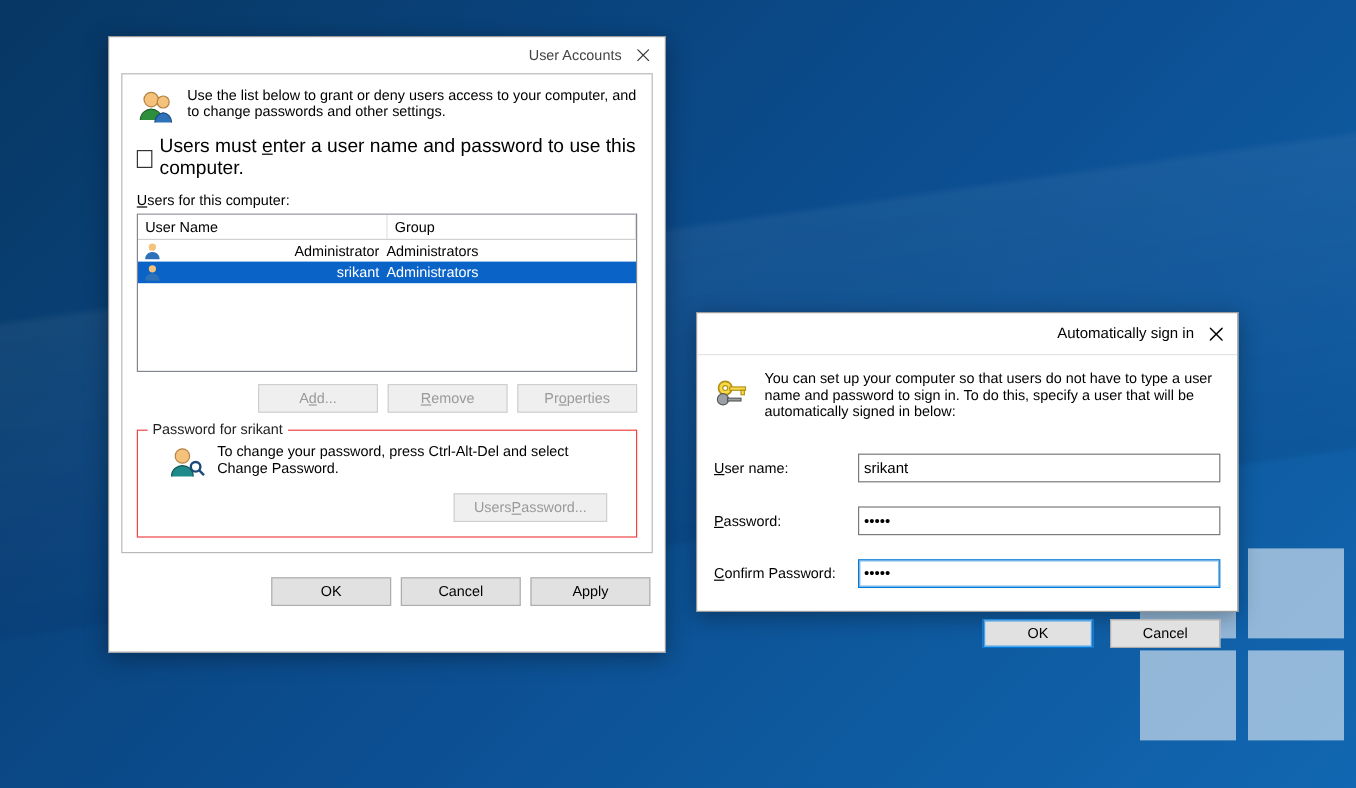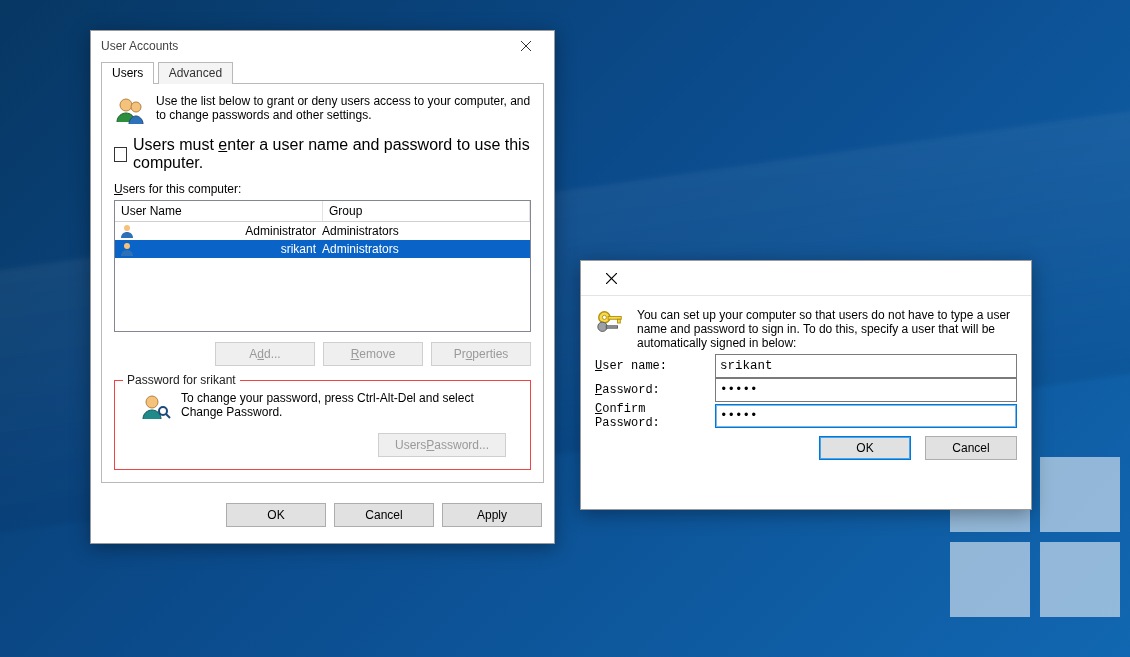--- a/index.html
+++ b/index.html
@@ -9,21 +9,21 @@
   
   .winlogo{position:absolute;right:0;bottom:30px;width:180px;height:170px;}
   .winlogo div{position:absolute;background:rgba(255,255,255,0.55);}
   .wl1{left:0;top:0;width:80px;height:75px;}
   .wl2{left:90px;top:0;width:80px;height:75px;}
   .wl3{left:0;top:85px;width:80px;height:75px;}
   .wl4{left:90px;top:85px;width:80px;height:75px;}
 
   
   .window{position:absolute;background:#ffffff;border:1px solid #9a9a9a;box-shadow:0 4px 18px rgba(0,0,0,.35);}
-  .titlebar{display:flex;align-items:center;justify-content:space-between;height:30px;padding:0 10px 0 10px;color:#444;font-size:12px;}
+  .titlebar{display:flex;align-items:center;justify-content:space-between;height:30px;padding:0 0 0 10px;color:#444;font-size:12px;text-align:right;}
   .titlebar .close{width:36px;height:22px;display:flex;align-items:center;justify-content:center;cursor:default;}
   .titlebar .close svg{stroke:#333;stroke-width:1;}
   .titlebar .ttl{flex:1;}
 
   
   #ua{left:90px;top:30px;width:463px;height:512px;}
   .tabstrip{position:relative;height:22px;margin:0 10px;}
   .tab{display:inline-block;padding:3px 10px 4px;border:1px solid #b9b9b9;background:#fff;border-bottom:none;position:relative;top:1px;font-size:12px;cursor:default;}
   .tab.inactive{background:#f4f4f4;color:#333;}
   .tab.active{z-index:2;}
@@ -51,23 +51,23 @@
   .group{border:1px solid #ef4444;padding:10px 24px 12px;margin-top:14px;position:relative;}
   .group .legend{position:absolute;top:-8px;left:8px;background:#fff;padding:0 4px;font-size:12px;color:#222;}
   .group .inner{display:flex;gap:10px;align-items:flex-start;}
   .helpicon{width:32px;height:32px;flex:0 0 32px;}
   .dlg-btnrow{display:flex;justify-content:flex-end;gap:8px;padding:10px 12px;}
 
   
   #asd{left:580px;top:260px;width:450px;height:248px;}
   #asd .titlebar{height:34px;color:#000;font-size:12.5px;padding-left:12px;border-bottom:1px solid #e4e4e4;}
   .asd-body{padding:12px 14px 0;}
-  .asd-top{display:flex;gap:12px;align-items:flex-start;margin-bottom:4px;}
+  .asd-top{display:flex;gap:12px;align-items:center;margin-bottom:28px;}
   .keyicon{width:30px;height:30px;flex:0 0 30px;}
-  .fieldrow{display:flex;align-items:center;margin-bottom:0;font-family:Liberation Mono, monospace;}
+  .fieldrow{display:flex;align-items:center;margin-bottom:20px;}
   .fieldrow label{flex:0 0 120px;font-size:12px;}
   .tinput{flex:1;height:20px;border:1px solid #7a7a7a;padding:1px 4px;font-size:12.5px;font-family:inherit;outline:none;}
   .tinput.focus{border:1px solid #0078d7;box-shadow:0 0 0 1px #7cb8e8 inset;}
   .asd-btnrow{display:flex;justify-content:flex-end;gap:14px;padding:6px 14px 12px;}
 
   .u{text-decoration:underline;}
 </style>
 </head>
 <body>
 
@@ -84,24 +84,20 @@
     <div class="titlebar">
       <span class="ttl">User Accounts</span>
       <span class="close">
         <svg width="10" height="10" viewBox="0 0 10 10">
             <line x1="0" y1="0" x2="10" y2="10"></line>
             <line x1="10" y1="0" x2="0" y2="10"></line>
           </svg>
       </span>
     </div>
 
-    <div class="tabstrip">
-      <span class="tab active">Users</span>
-      <span class="tab inactive">Advanced</span>
-    </div>
 
     <div class="tabpanel">
       <div class="inforow">
         <span class="usersicon">
           <svg viewBox="0 0 32 32" width="32" height="32">
             <circle cx="12" cy="11" r="6" fill="#f4c27a" stroke="#b48242"></circle>
             <path d="M3 28c0-6 5-9 9-9s9 3 9 9" fill="#2d8f3c" stroke="#1e5e28"></path>
             <circle cx="22" cy="13" r="5" fill="#f4c27a" stroke="#b48242"></circle>
             <path d="M15 30c0-5 4-8 7-8s7 3 7 8" fill="#2d71b8" stroke="#1b4a7a"></path>
           </svg>
@@ -189,20 +185,21 @@
 
     <div class="dlg-btnrow">
       <span class="btn">OK</span>
       <span class="btn">Cancel</span>
       <span class="btn">Apply</span>
     </div>
   </div>
 
   <div id="asd" class="window">
     <div class="titlebar">
+      <span class="ttl">Automatically sign in</span>
       <span class="close">
         <svg width="11" height="11" viewBox="0 0 10 10">
             <line x1="0" y1="0" x2="10" y2="10" stroke="#000" stroke-width="1.1"></line>
             <line x1="10" y1="0" x2="0" y2="10" stroke="#000" stroke-width="1.1"></line>
           </svg>
       </span>
     </div>
     <div class="asd-body">
       <div class="asd-top">
         <span class="keyicon">

